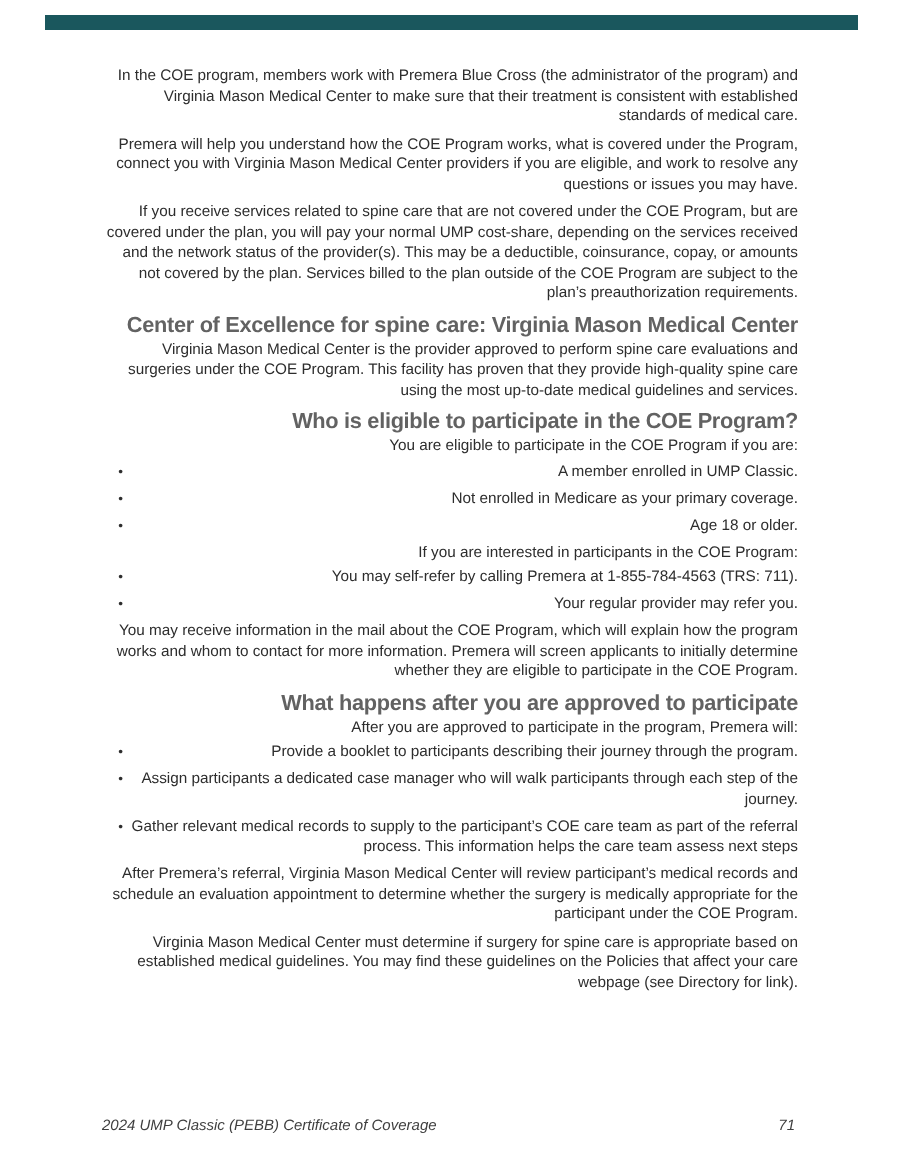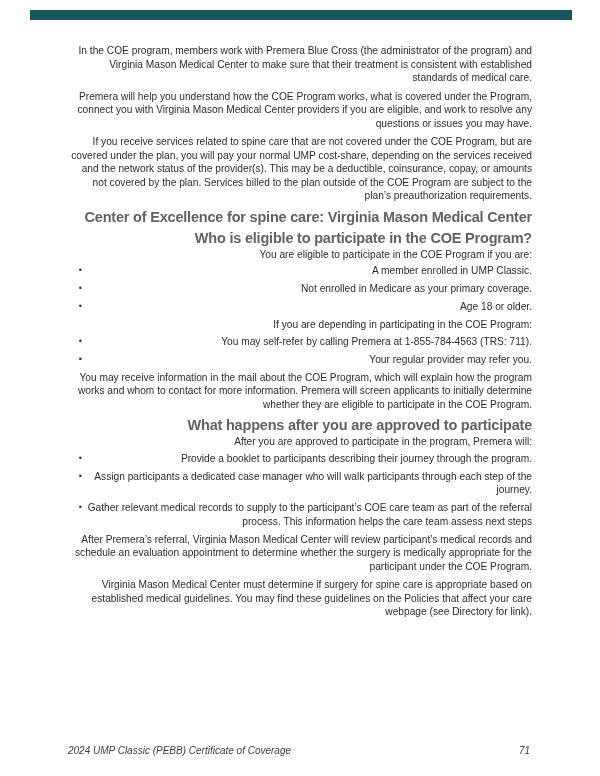--- a/index.html
+++ b/index.html
@@ -77,39 +77,40 @@
 
   <div class="top-bar"></div>
 
   <div class="content">
 
     <p class="body-para">In the COE program, members work with Premera Blue Cross (the administrator of the program) and Virginia Mason Medical Center to make sure that their treatment is consistent with established standards of medical care.</p>
     <p class="body-para">Premera will help you understand how the COE Program works, what is covered under the Program, connect you with Virginia Mason Medical Center providers if you are eligible, and work to resolve any questions or issues you may have.</p>
     <p class="body-para">If you receive services related to spine care that are not covered under the COE Program, but are covered under the plan, you will pay your normal UMP cost-share, depending on the services received and the network status of the provider(s). This may be a deductible, coinsurance, copay, or amounts not covered by the plan. Services billed to the plan outside of the COE Program are subject to the plan’s preauthorization requirements.</p>
 
     <h2 class="section-heading">Center of Excellence for spine care: Virginia Mason Medical Center</h2>
+    <p class="body-para">Virginia Mason Medical Center is the provider approved to perform spine care evaluations and surgeries under the COE Program. This facility has proven that they provide high-quality spine care using the most up-to-date medical guidelines and services.</p>
 
     <h2 class="section-heading">Who is eligible to participate in the COE Program?</h2>
     <p class="lead-para">You are eligible to participate in the COE Program if you are:</p>
     <ul class="bullet-list">
       <li>
         <span class="bullet-marker">•</span>
         <span class="bullet-text">A member enrolled in UMP Classic.</span>
       </li>
       <li>
         <span class="bullet-marker">•</span>
         <span class="bullet-text">Not enrolled in Medicare as your primary coverage.</span>
       </li>
       <li>
         <span class="bullet-marker">•</span>
         <span class="bullet-text">Age 18 or older.</span>
       </li>
     </ul>
 
-    <p class="lead-para">If you are depending in participating in the COE Program:</p>
+    <p class="lead-para">If you are interested in participants in the COE Program:</p>
     <ul class="bullet-list">
       <li>
         <span class="bullet-marker">•</span>
         <span class="bullet-text">You may self-refer by calling Premera at 1-855-784-4563 (TRS: 711).</span>
       </li>
       <li>
         <span class="bullet-marker">•</span>
         <span class="bullet-text">Your regular provider may refer you.</span>
       </li>
     </ul>

